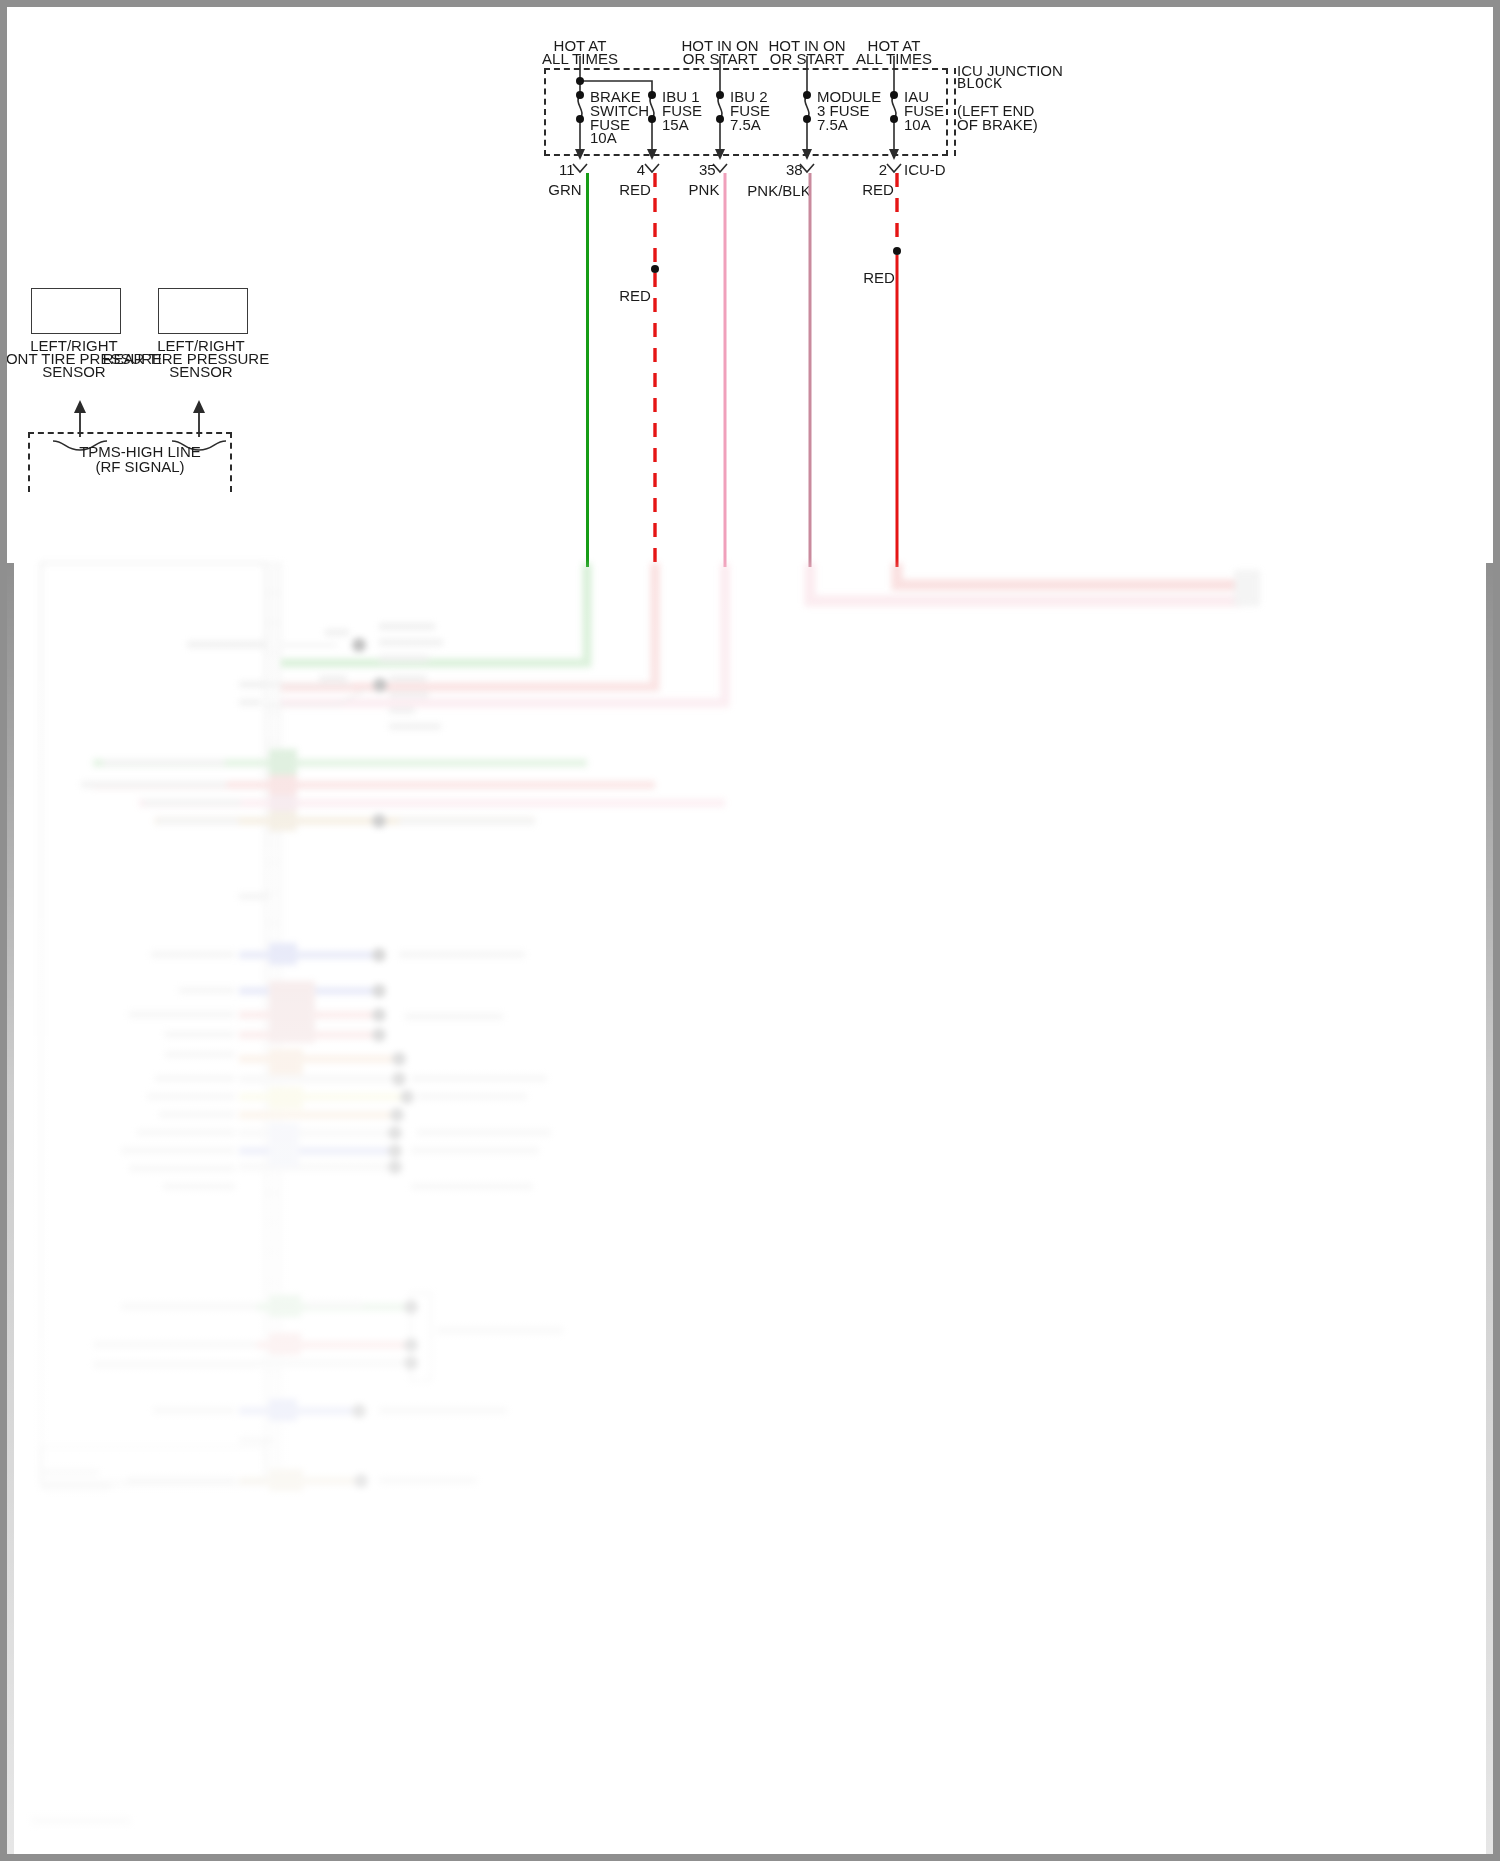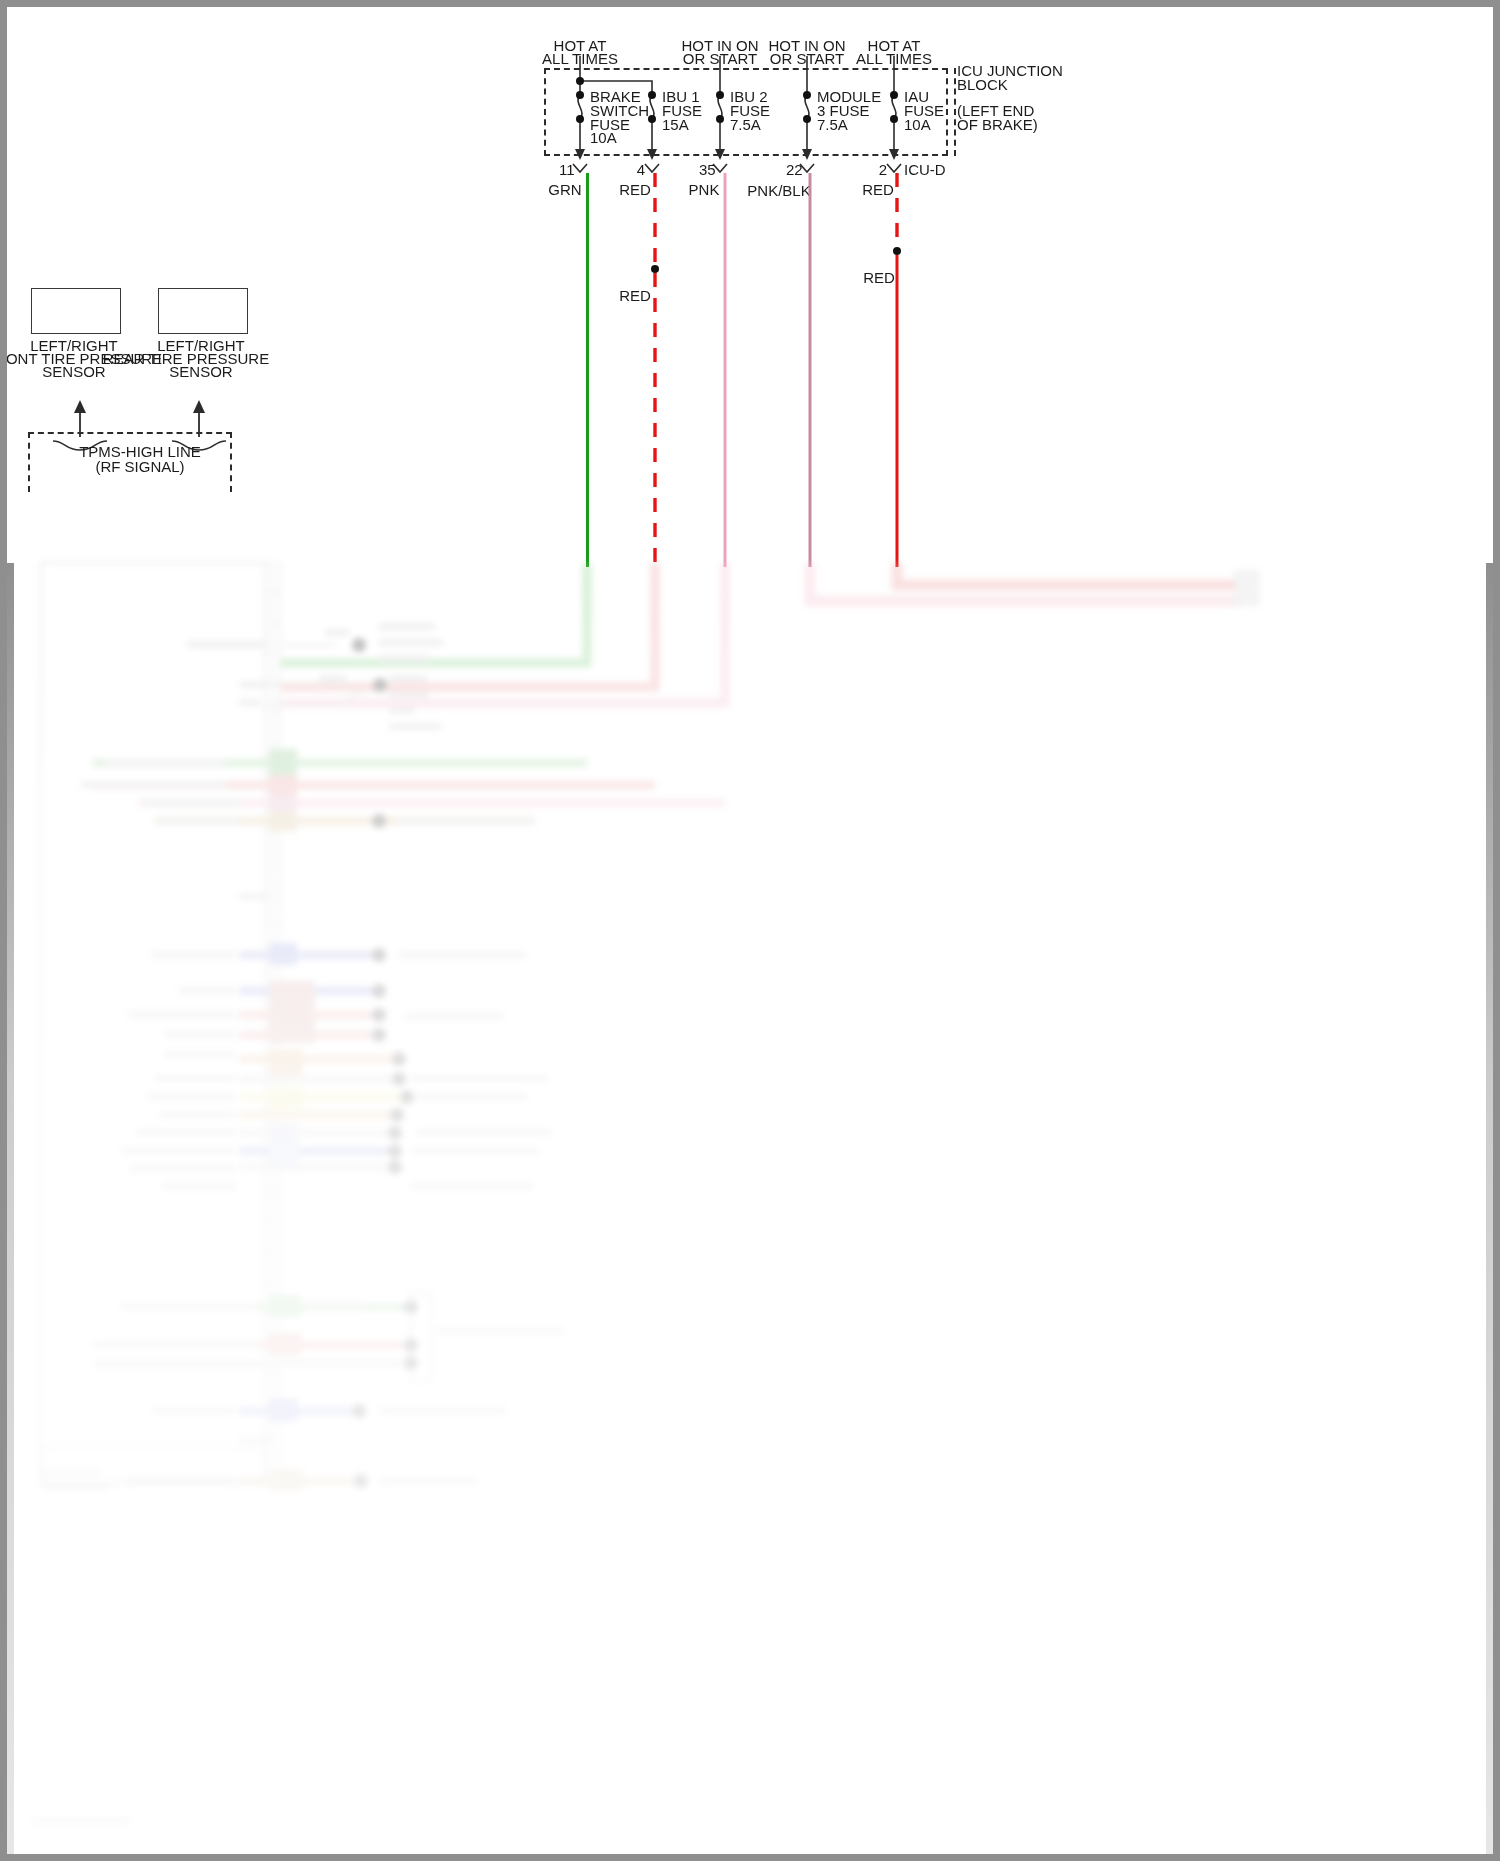--- a/index.html
+++ b/index.html
@@ -54,21 +54,21 @@
     <div class="dbot" style="bottom:0;"></div>
     <div class="dleft" style="left:0;"></div>
     <div class="dright" style="right:0;"></div>
   </div>
 
   <div class="dashbox" style="left:941px;top:61px;width:8px;height:88px;">
     <div class="dright" style="right:0;"></div>
   </div>
 
   <div class="txt" style="left:950px;top:56px;">ICU JUNCTION</div>
-  <div class="txt" style="left:950px;top:70px;">BLOCK</div>
+  <div class="txt" style="left:950px;top:70px;font-family:Liberation Mono, monospace;">BLOCK</div>
   <div class="txt" style="left:950px;top:96px;">(LEFT END</div>
   <div class="txt" style="left:950px;top:110px;">OF BRAKE)</div>
 
   <svg style="left:0;top:0;width:1500px;height:400px;">
 
     <path d="M573,49 L573,74" stroke="#2b2b2b" stroke-width="1.6" fill="none"></path>
 
     <path d="M573,74 L645,74 L645,88" stroke="#2b2b2b" stroke-width="1.6" fill="none"></path>
     <path d="M573,74 L573,88" stroke="#2b2b2b" stroke-width="1.6" fill="none"></path>
 
@@ -131,21 +131,21 @@
   <div class="txt" style="left:810px;top:96px;">3 FUSE</div>
   <div class="txt" style="left:810px;top:110px;">7.5A</div>
 
   <div class="txt" style="left:897px;top:82px;">IAU</div>
   <div class="txt" style="left:897px;top:96px;">FUSE</div>
   <div class="txt" style="left:897px;top:110px;">10A</div>
 
   <div class="txt" style="left:552px;top:155px;text-align:right;width:14px;">11</div>
   <div class="txt" style="left:624px;top:155px;text-align:right;width:14px;">4</div>
   <div class="txt" style="left:692px;top:155px;text-align:right;width:14px;">35</div>
-  <div class="txt" style="left:779px;top:155px;text-align:right;width:14px;">22</div>
+  <div class="txt" style="left:779px;top:155px;text-align:right;width:14px;">38</div>
   <div class="txt" style="left:866px;top:155px;text-align:right;width:14px;">2</div>
 
   <div class="txt" style="left:897px;top:155px;">ICU-D</div>
 
   <div class="txt c" style="left:558px;top:175px;">GRN</div>
   <div class="txt c" style="left:628px;top:175px;">RED</div>
   <div class="txt c" style="left:697px;top:175px;">PNK</div>
   <div class="txt c" style="left:772px;top:176px;">PNK/BLK</div>
   <div class="txt c" style="left:871px;top:175px;">RED</div>
 

